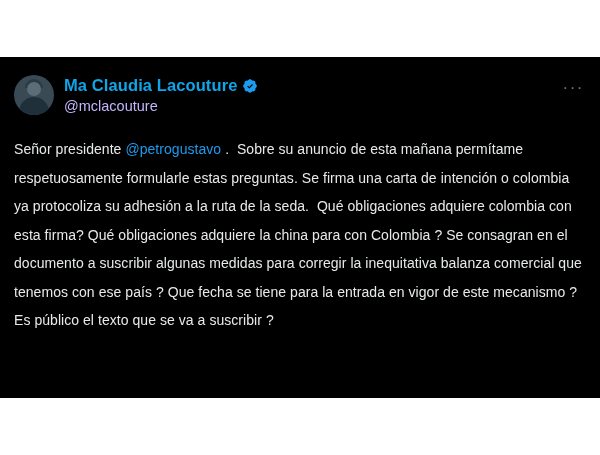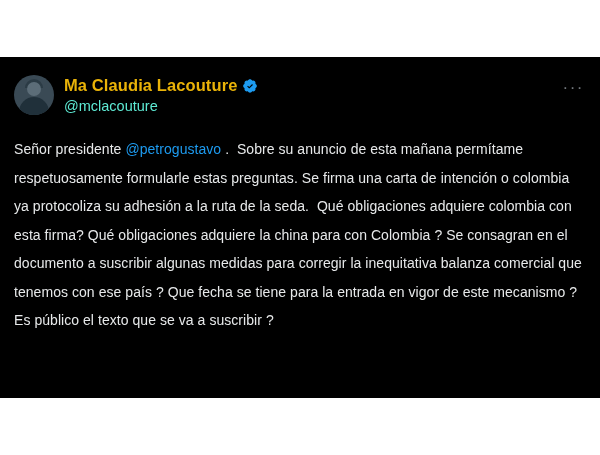--- a/index.html
+++ b/index.html
@@ -76,35 +76,35 @@
     flex-direction: column;
     justify-content: center;
     padding-top: 1px;
   }
   .name-row {
     display: flex;
     align-items: center;
     gap: 5px;
   }
   .display-name {
-    color: #eab308;
+    color: #0ea5e9;
     font-size: 16.5px;
     font-weight: bold;
     letter-spacing: 0.1px;
     line-height: 19px;
     white-space: nowrap;
   }
   .verified {
     width: 16px;
     height: 16px;
     display: inline-block;
     line-height: 0;
   }
   .handle {
-    color: #5eead4;
+    color: #c4b5fd;
     font-size: 14.5px;
     line-height: 19px;
     margin-top: 2px;
   }
   .more-btn {
     position: absolute;
     right: 0;
     top: 6px;
     color: #71767b;
     font-size: 17px;

